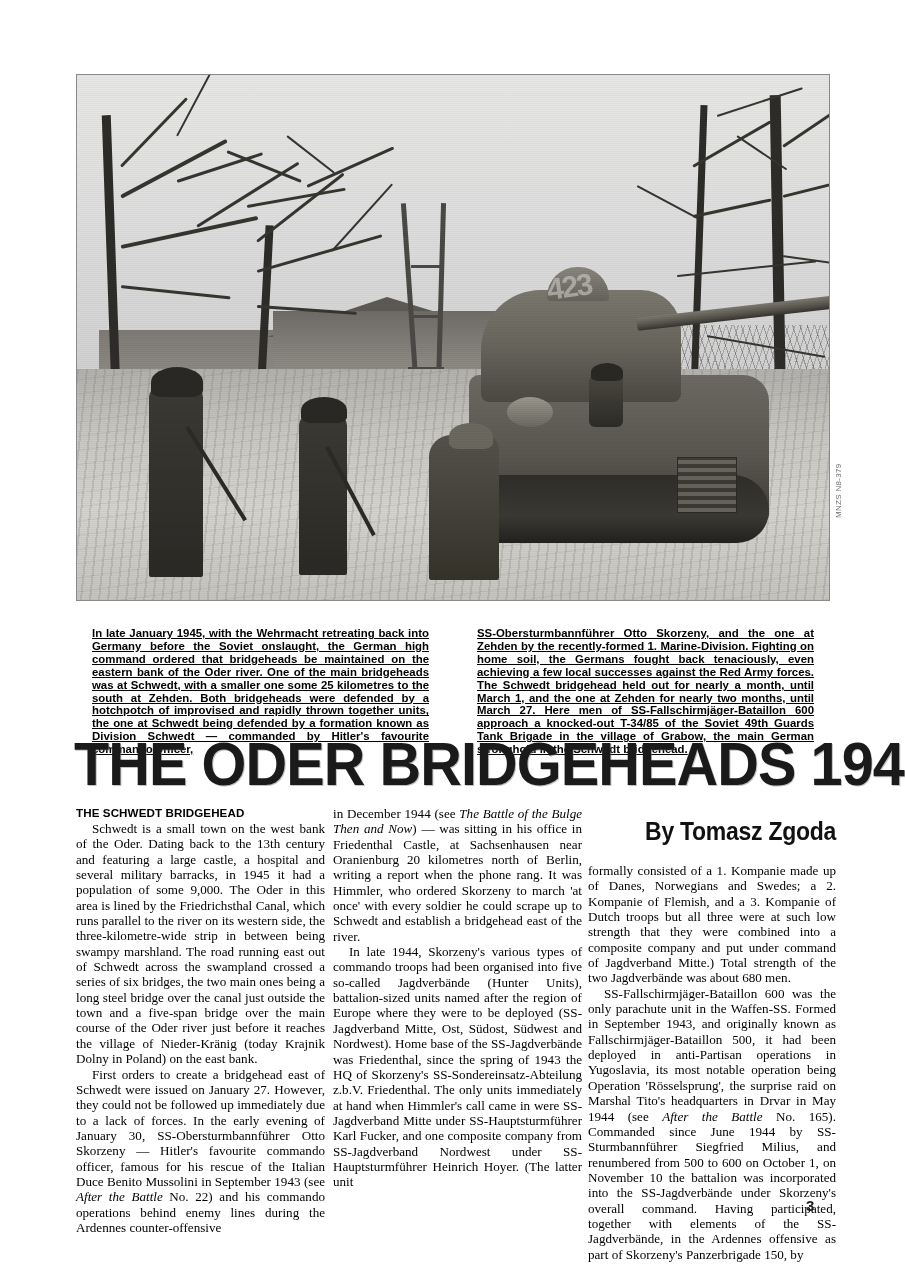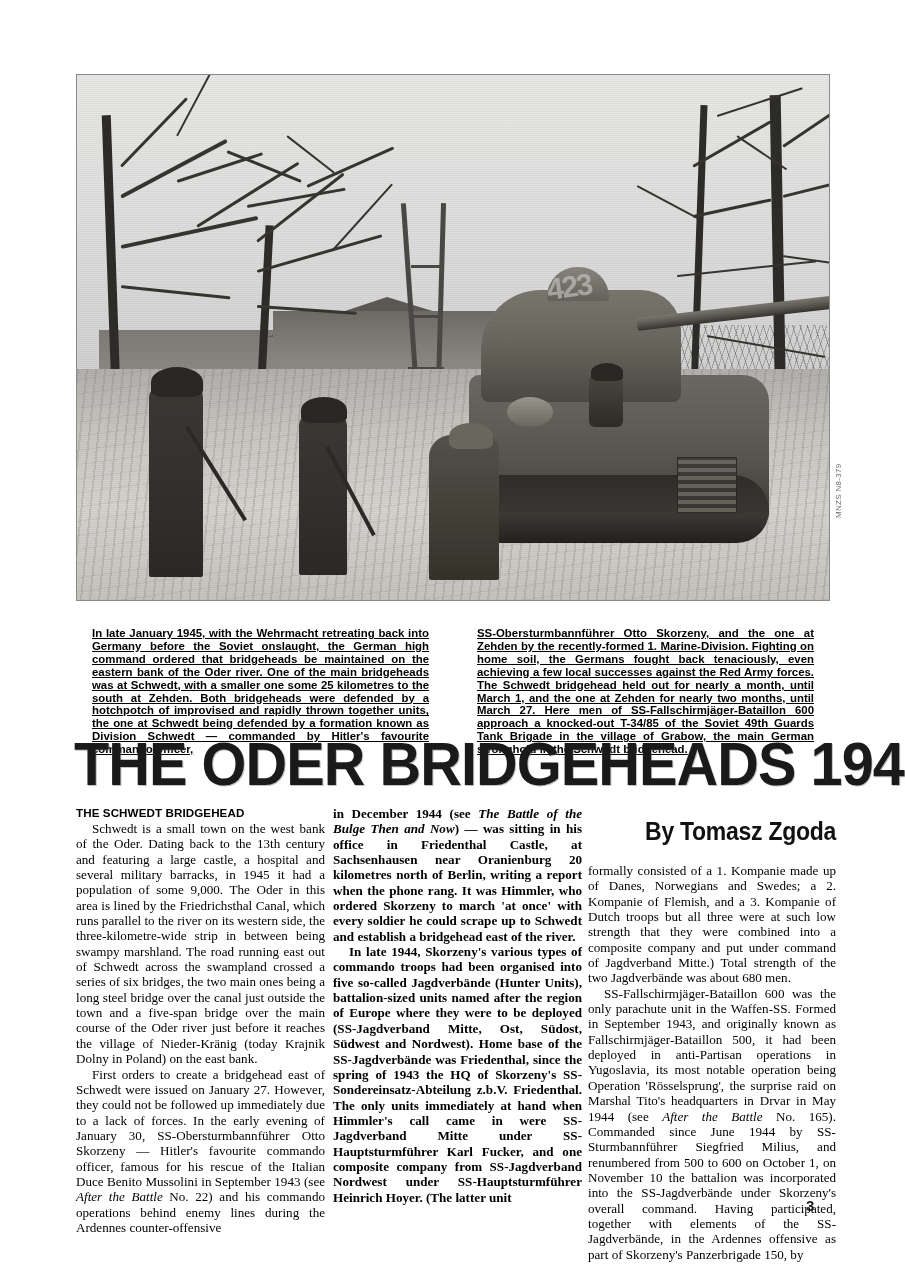--- a/index.html
+++ b/index.html
@@ -255,21 +255,21 @@
     font-size: 11.6px;
     line-height: 14px;
     letter-spacing: .1px;
     margin-bottom: 1px;
     text-align: left;
   }
   .col .lead { text-indent: 16px; }
   .col i { font-style: italic; }
 
   #col1 { left: 76px; top: 806px; width: 249px; }
-  #col2 { left: 333px; top: 806px; width: 249px; font-weight: bold; }
+  #col2 { left: 333px; top: 806px; width: 249px; }
   #col3 { left: 588px; top: 863px; width: 248px; }
 
   
   .folio {
     position: absolute;
     left: 806px;
     top: 1197px;
     font-family: "Liberation Sans", "DejaVu Sans", sans-serif;
     font-weight: 700;
     font-size: 15px;

